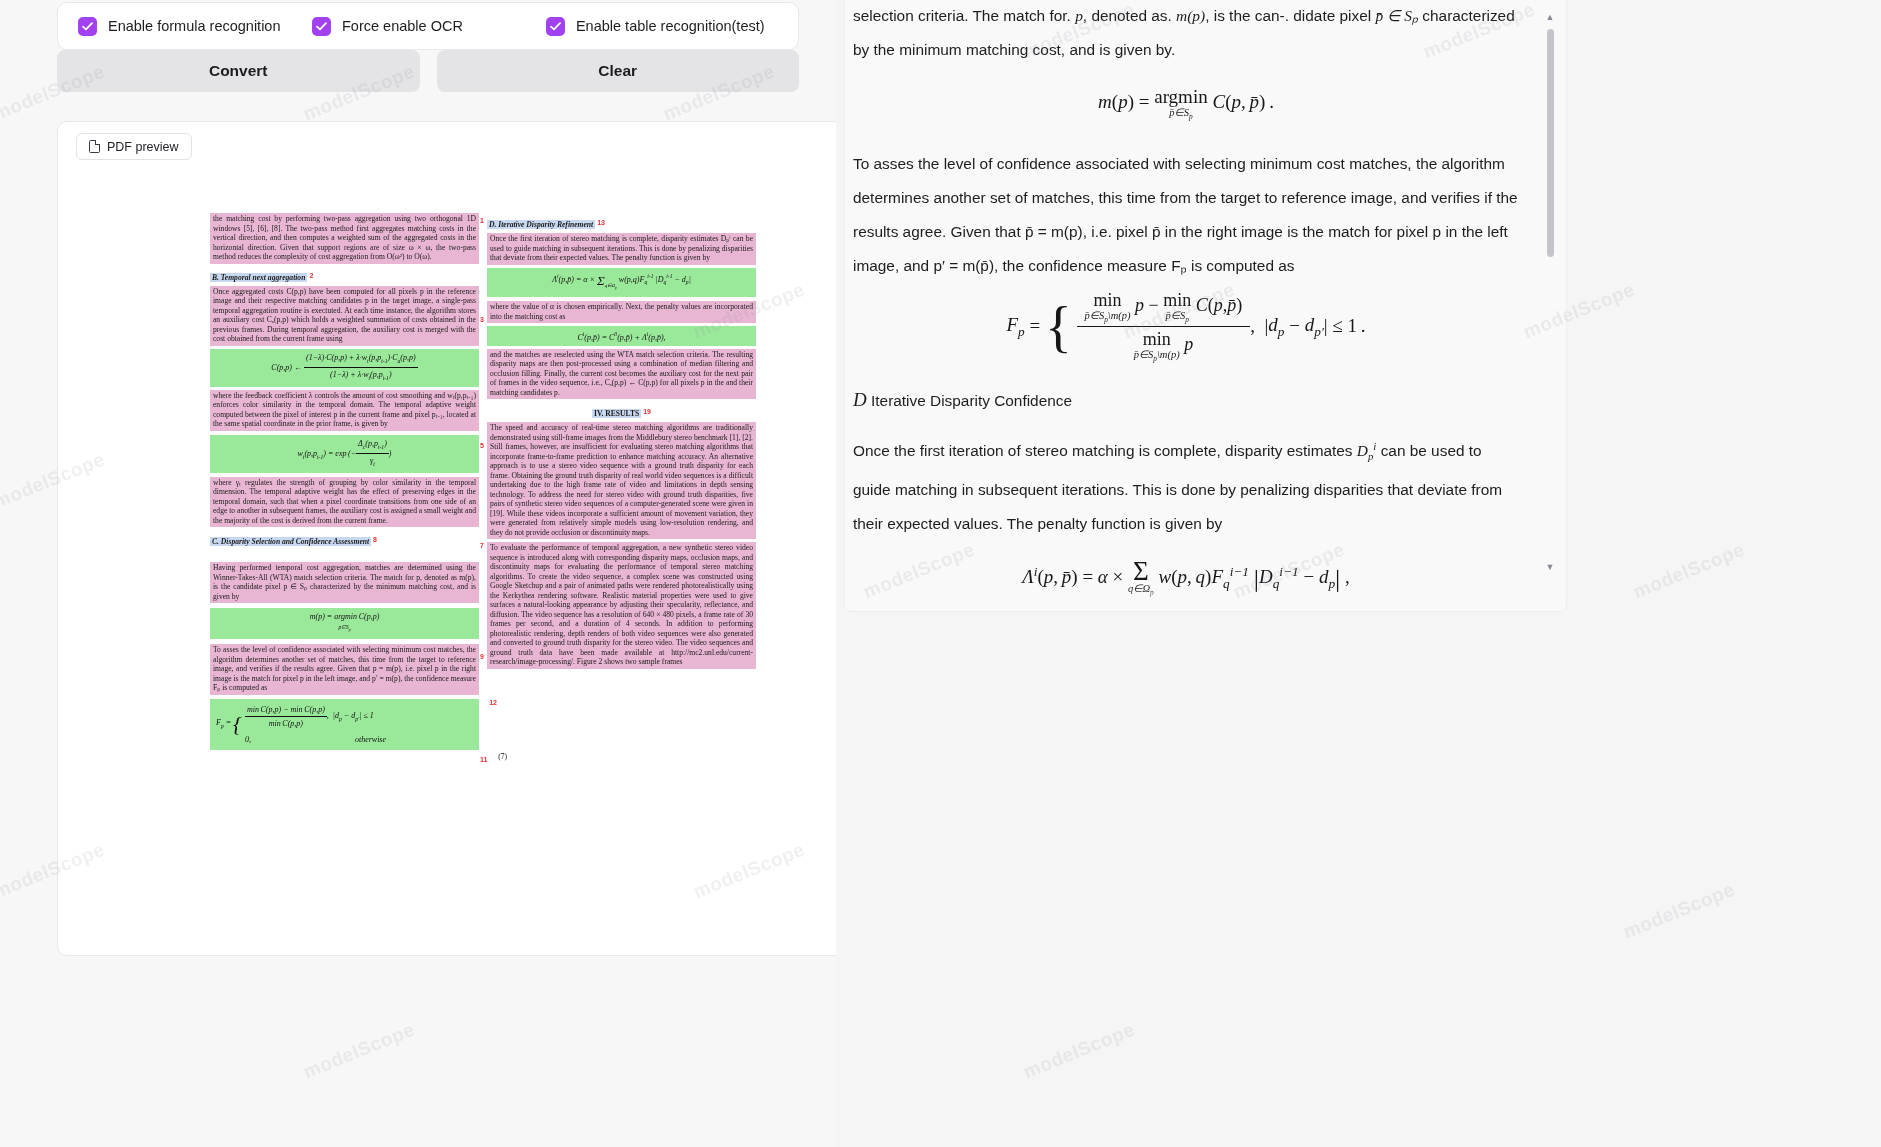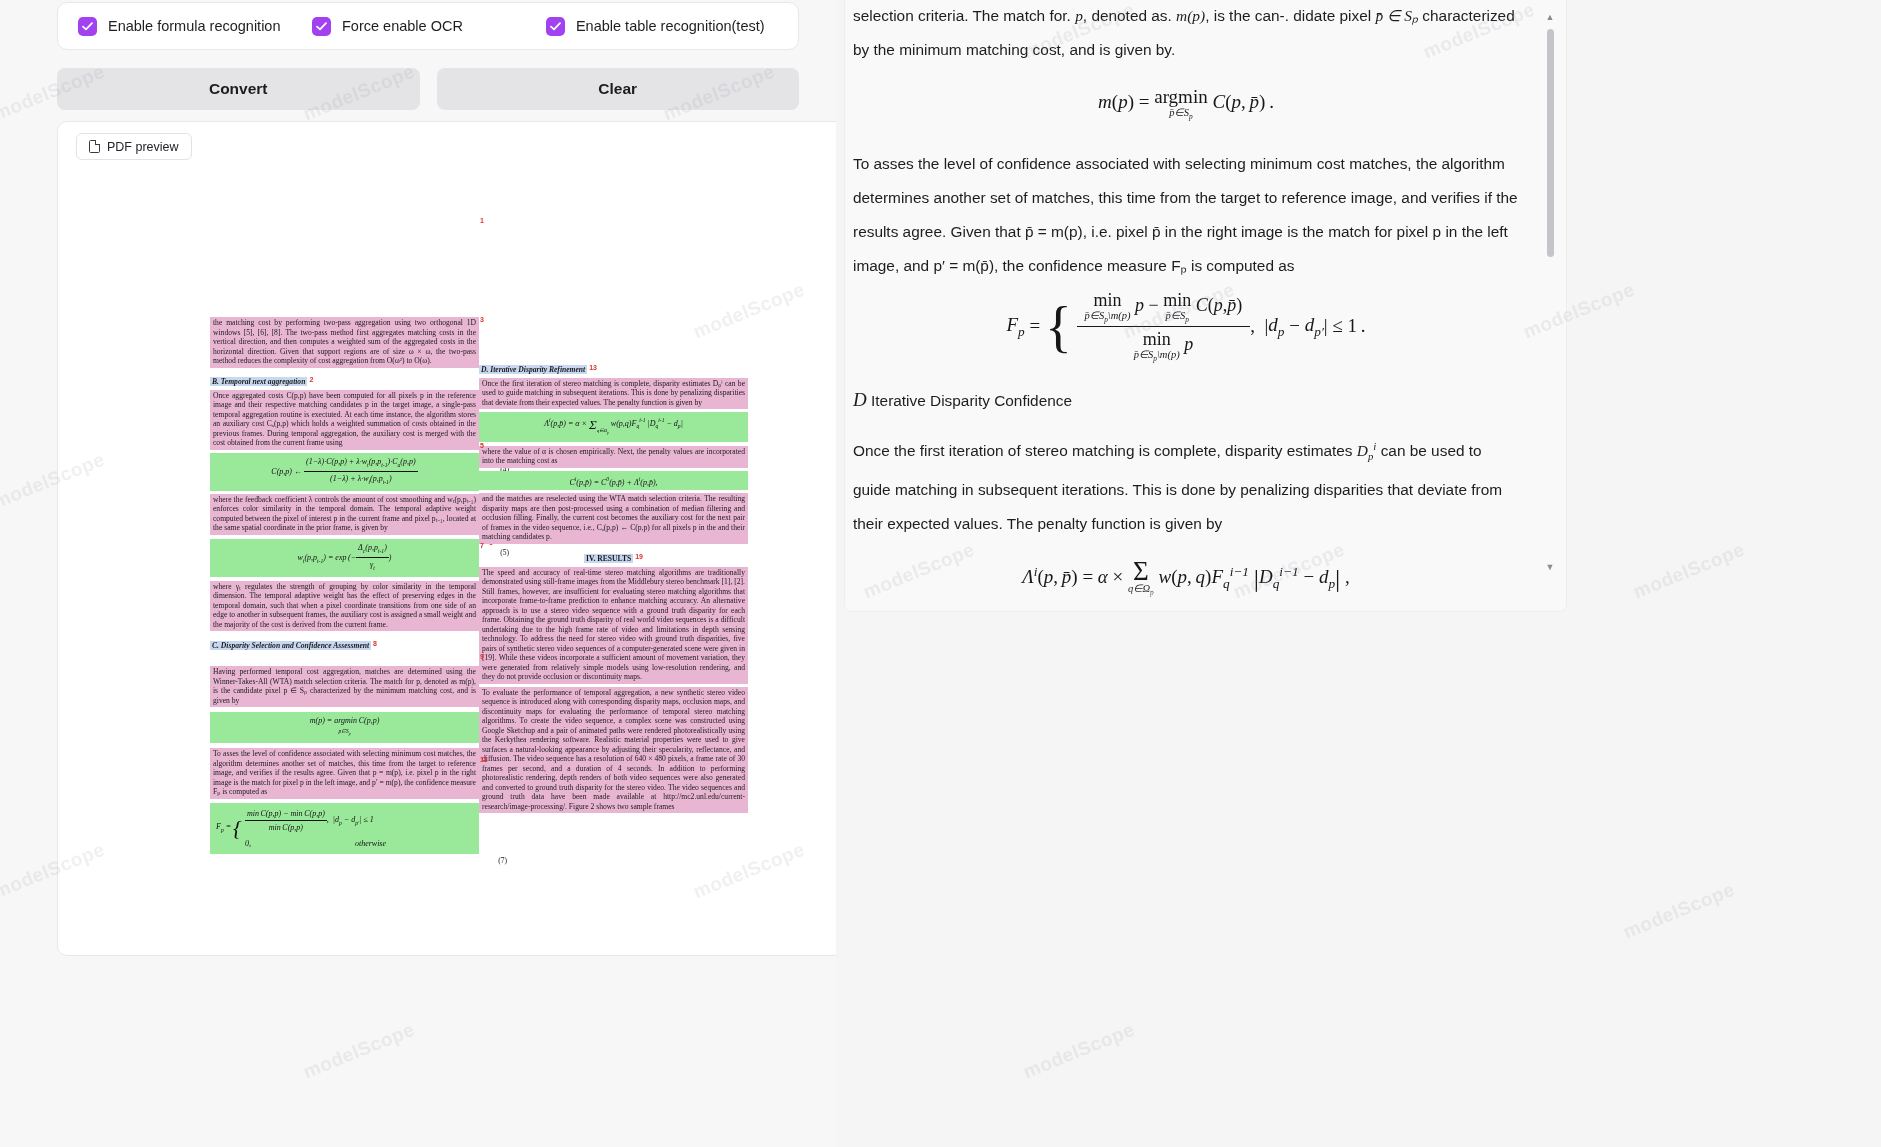--- a/index.html
+++ b/index.html
@@ -45,21 +45,21 @@
   .opt:nth-child(3){ width:246px; }
   .cb {
     width:19px; height:19px; border-radius:5px;
     background:#a241f0;
     display:flex; align-items:center; justify-content:center;
     flex:0 0 auto;
   }
   .cb svg { display:block; }
   .opt-label { font-size:14.5px; color:#1f1f23; white-space:nowrap; }
 
-  .btn-row { position:absolute; left:57px; top:68px; width:742px; height:42px; display:flex; gap:17px; }
+  .btn-row { position:absolute; left:57px; top:50px; width:742px; height:42px; display:flex; gap:17px; }
   .big-btn {
     flex:1; height:42px;
     background:#e4e4e7;
     border:none; border-radius:8px;
     font-size:15.5px; font-weight:700; color:#1c1c1f;
     font-family:"Liberation Sans", sans-serif;
     display:flex; align-items:center; justify-content:center;
     cursor:pointer;
   }
 
@@ -89,21 +89,21 @@
     font-family:"Liberation Sans", sans-serif;
   }
 
   
   .pdf-page {
     position:absolute; left:152px; top:91px;
     width:546px; height:745px;
     background:#ffffff;
     overflow:hidden;
   }
-  .pdf-cols { display:flex; width:100%; height:100%;align-items:center; }
+  .pdf-cols { display:flex; gap:8px; width:100%; height:100%; }
   .pdf-col { width:269px; position:relative; }
 
   .blk { position:relative; margin:0; }
   .hl-text { background:#e8b6d2; padding:1px 3px 2px 3px; }
   .hl-form { background:#9ae89a; padding:3px 4px; }
   .hl-head { background:#c8d8f0; padding:0 2px; }
   .num { color:#e03030; font-size:7px; font-weight:700; font-family:"Liberation Sans", sans-serif; vertical-align:2px; margin-left:2px; }
 
   .ptext {
     font-family:"Liberation Serif", serif;

